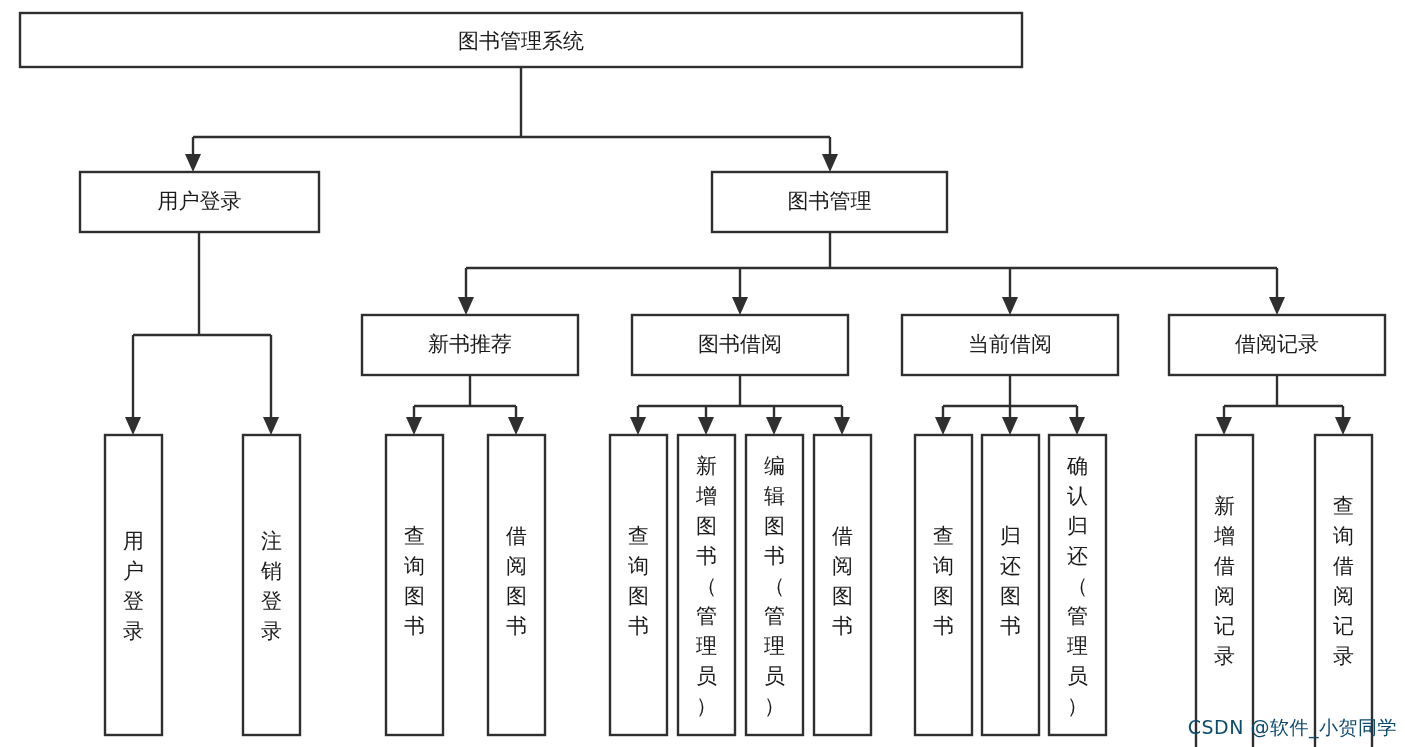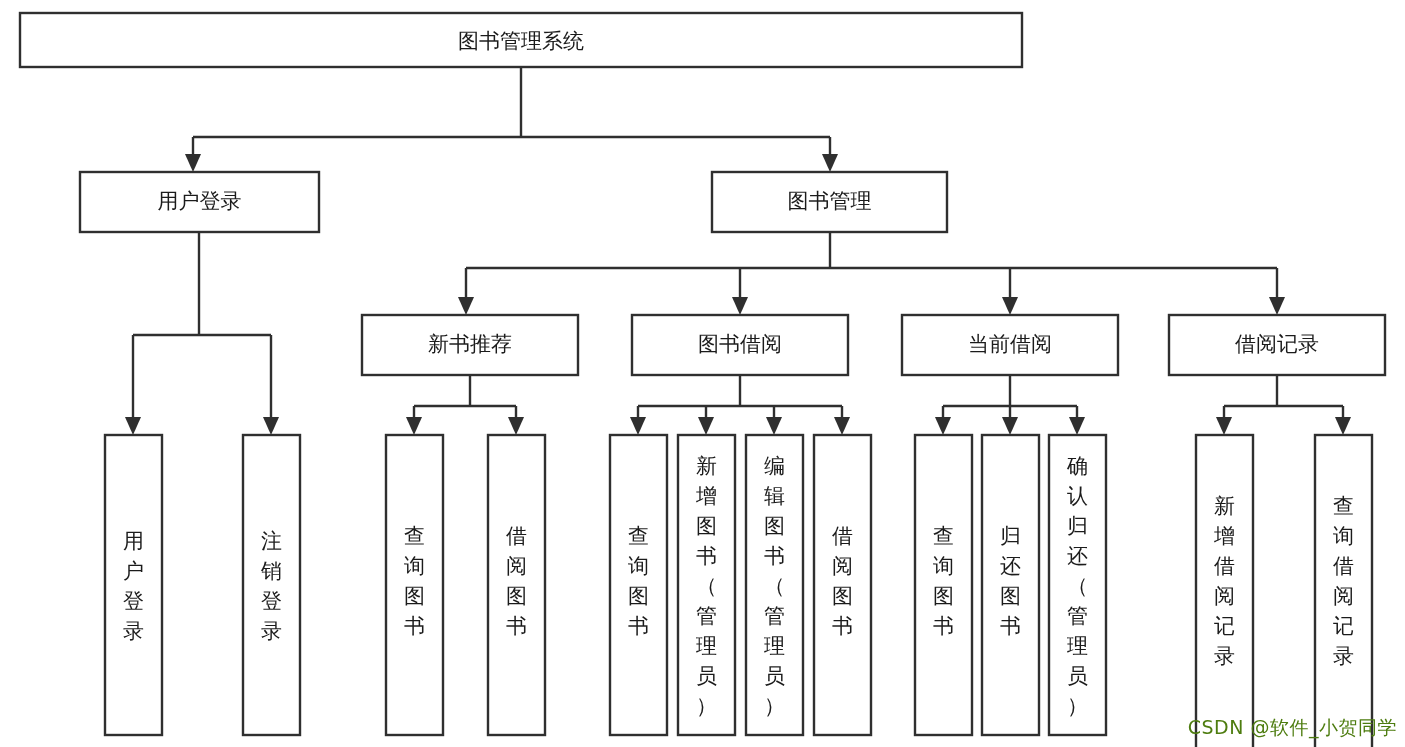--- a/index.html
+++ b/index.html
@@ -62,21 +62,21 @@
     font-size: 21px;
     fill: #1b1b1b;
     text-anchor: middle;
   }
   .watermark-text {
     position: absolute;
     right: 8px;
     bottom: 6px;
     font-family: "DejaVu Sans", "Liberation Sans", sans-serif;
     font-size: 19px;
-    color: #4d7c0f;
+    color: #0c4a6e;
     white-space: nowrap;
     letter-spacing: 0.5px;
     pointer-events: none;
   }
 </style>
 </head>
 <body>
 
 <div id="diagram-root">
 

